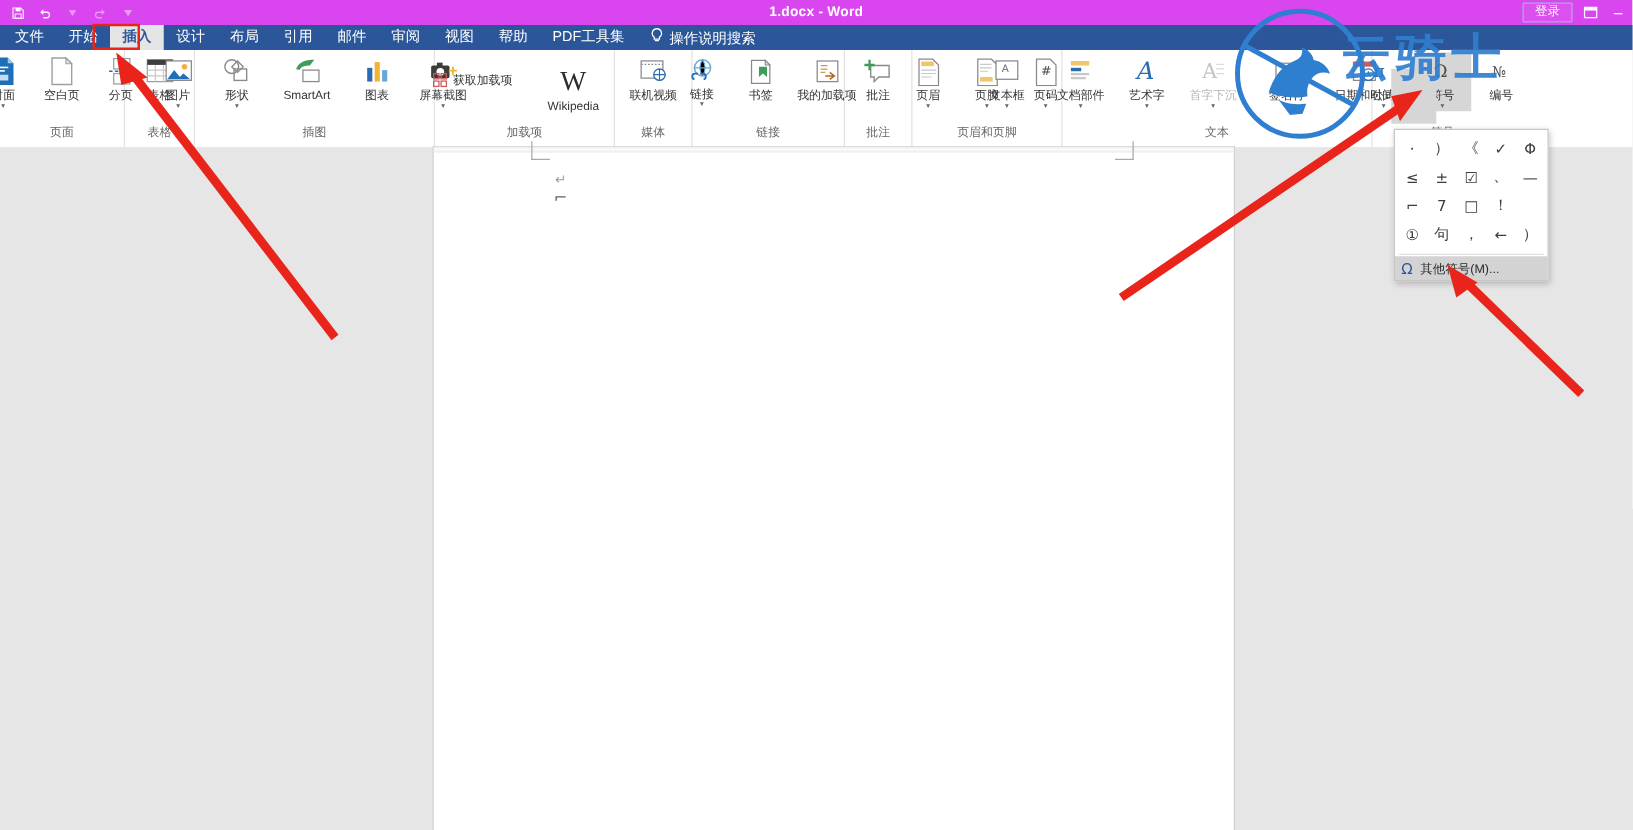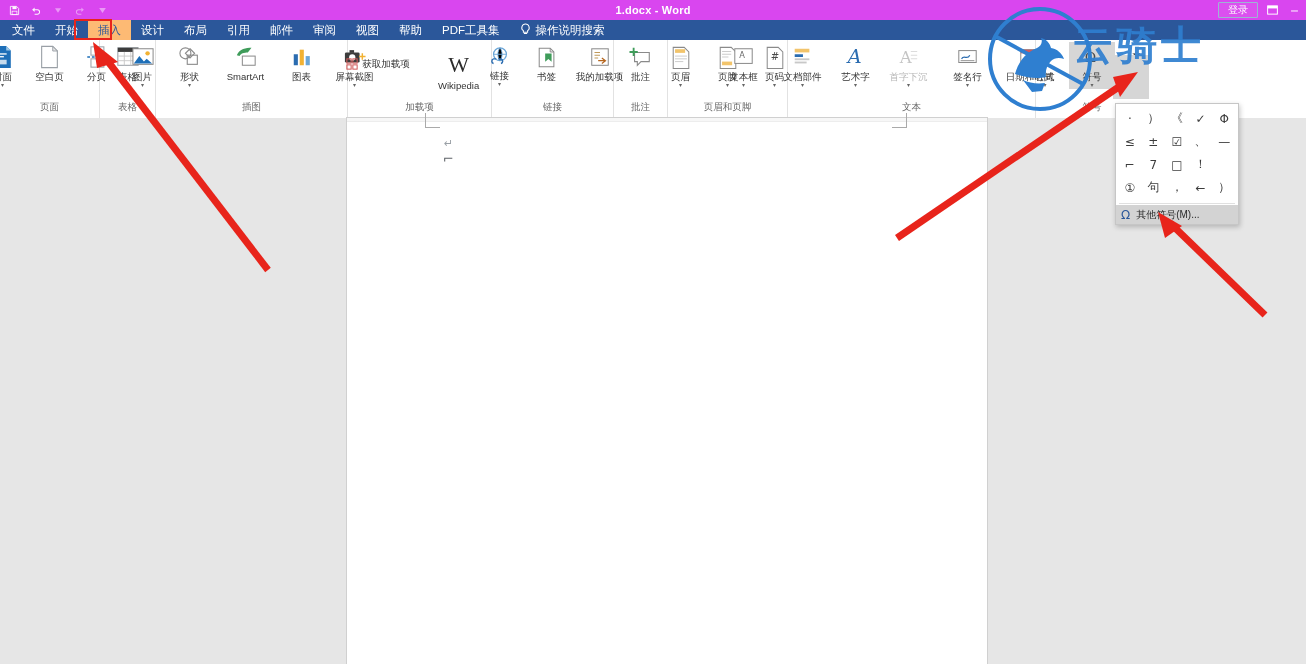--- a/index.html
+++ b/index.html
@@ -33,21 +33,21 @@
 
   
   .tabstrip{
     position:absolute;left:0;top:20px;width:1306px;height:20px;
     background:#2b579a;display:flex;align-items:flex-end;padding-left:2px;
   }
   .tab{
     height:20px;line-height:20px;padding:0 10px;font-size:11.5px;color:#ffffff;
     white-space:nowrap;position:relative;
   }
-  .tab.active{background:#fdba74;color:#2b579a;font-weight:normal;}
+  .tab.active{background:#e5e5e5;color:#2b579a;font-weight:bold;}
   .tellme{display:flex;align-items:center;gap:5px;padding:0 10px;height:20px;color:#ffffff;font-size:11.5px;}
   .bulb{display:block;}
 
   
   .ribbon{
     position:absolute;left:0;top:40px;width:1306px;height:78px;
     background:#ffffff;border-bottom:1px solid #d4d4d4;
   }
   .groups{position:absolute;left:0;top:0;height:78px;display:flex;align-items:stretch;}
   .group{position:relative;display:flex;flex-direction:column;align-items:center;justify-content:flex-start;
@@ -349,20 +349,36 @@
         <div class="bigbtn xwide" style="width:74px;">
           <span class="ico" style="height:26px;">
             <span style="font-family:'Liberation Serif',serif;font-size:22px;color:#2c2c2c;line-height:24px;">W</span>
           </span>
           <span class="lbl">Wikipedia</span>
         </div>
       </div>
       <div class="group-label">加载项</div>
     </div>
 
+    <div class="group" style="width:62px;">
+      <div class="group-items">
+        <div class="bigbtn wide">
+          <span class="ico">
+            <svg width="24" height="22" viewBox="0 0 26 24">
+                <rect x="2" y="3" width="19" height="15" fill="#fff" stroke="#8a8a8a" stroke-width="1.1"></rect>
+                <path d="M2 6h19" stroke="#8a8a8a" stroke-width="1" stroke-dasharray="1.5,1.5"></path>
+                <circle cx="18" cy="15" r="5" fill="#fff" stroke="#2b6cb0" stroke-width="1.2"></circle>
+                <path d="M13 15h10M18 10v10" stroke="#2b6cb0" stroke-width="1"></path>
+              </svg>
+          </span>
+          <span class="lbl">联机视频</span>
+        </div>
+      </div>
+      <div class="group-label">媒体</div>
+    </div>
 
     <div class="group" style="width:122px;align-items:center;">
       <div class="group-items">
         <div class="bigbtn">
           <span class="ico">
             <svg width="24" height="23" viewBox="0 0 26 25">
                 <circle cx="13" cy="9" r="7" fill="none" stroke="#6aa6d8" stroke-width="1.3"></circle>
                 <path d="M6 9h14M13 2c3 4 3 10 0 14M13 2c-3 4-3 10 0 14" stroke="#6aa6d8" stroke-width="1"></path>
                 <path d="M6 19a2.6 2.6 0 0 1 0-5h3M14 19a2.6 2.6 0 0 0 0-5h-3" fill="none" stroke="#2b6cb0" stroke-width="1.6"></path>
               </svg>

